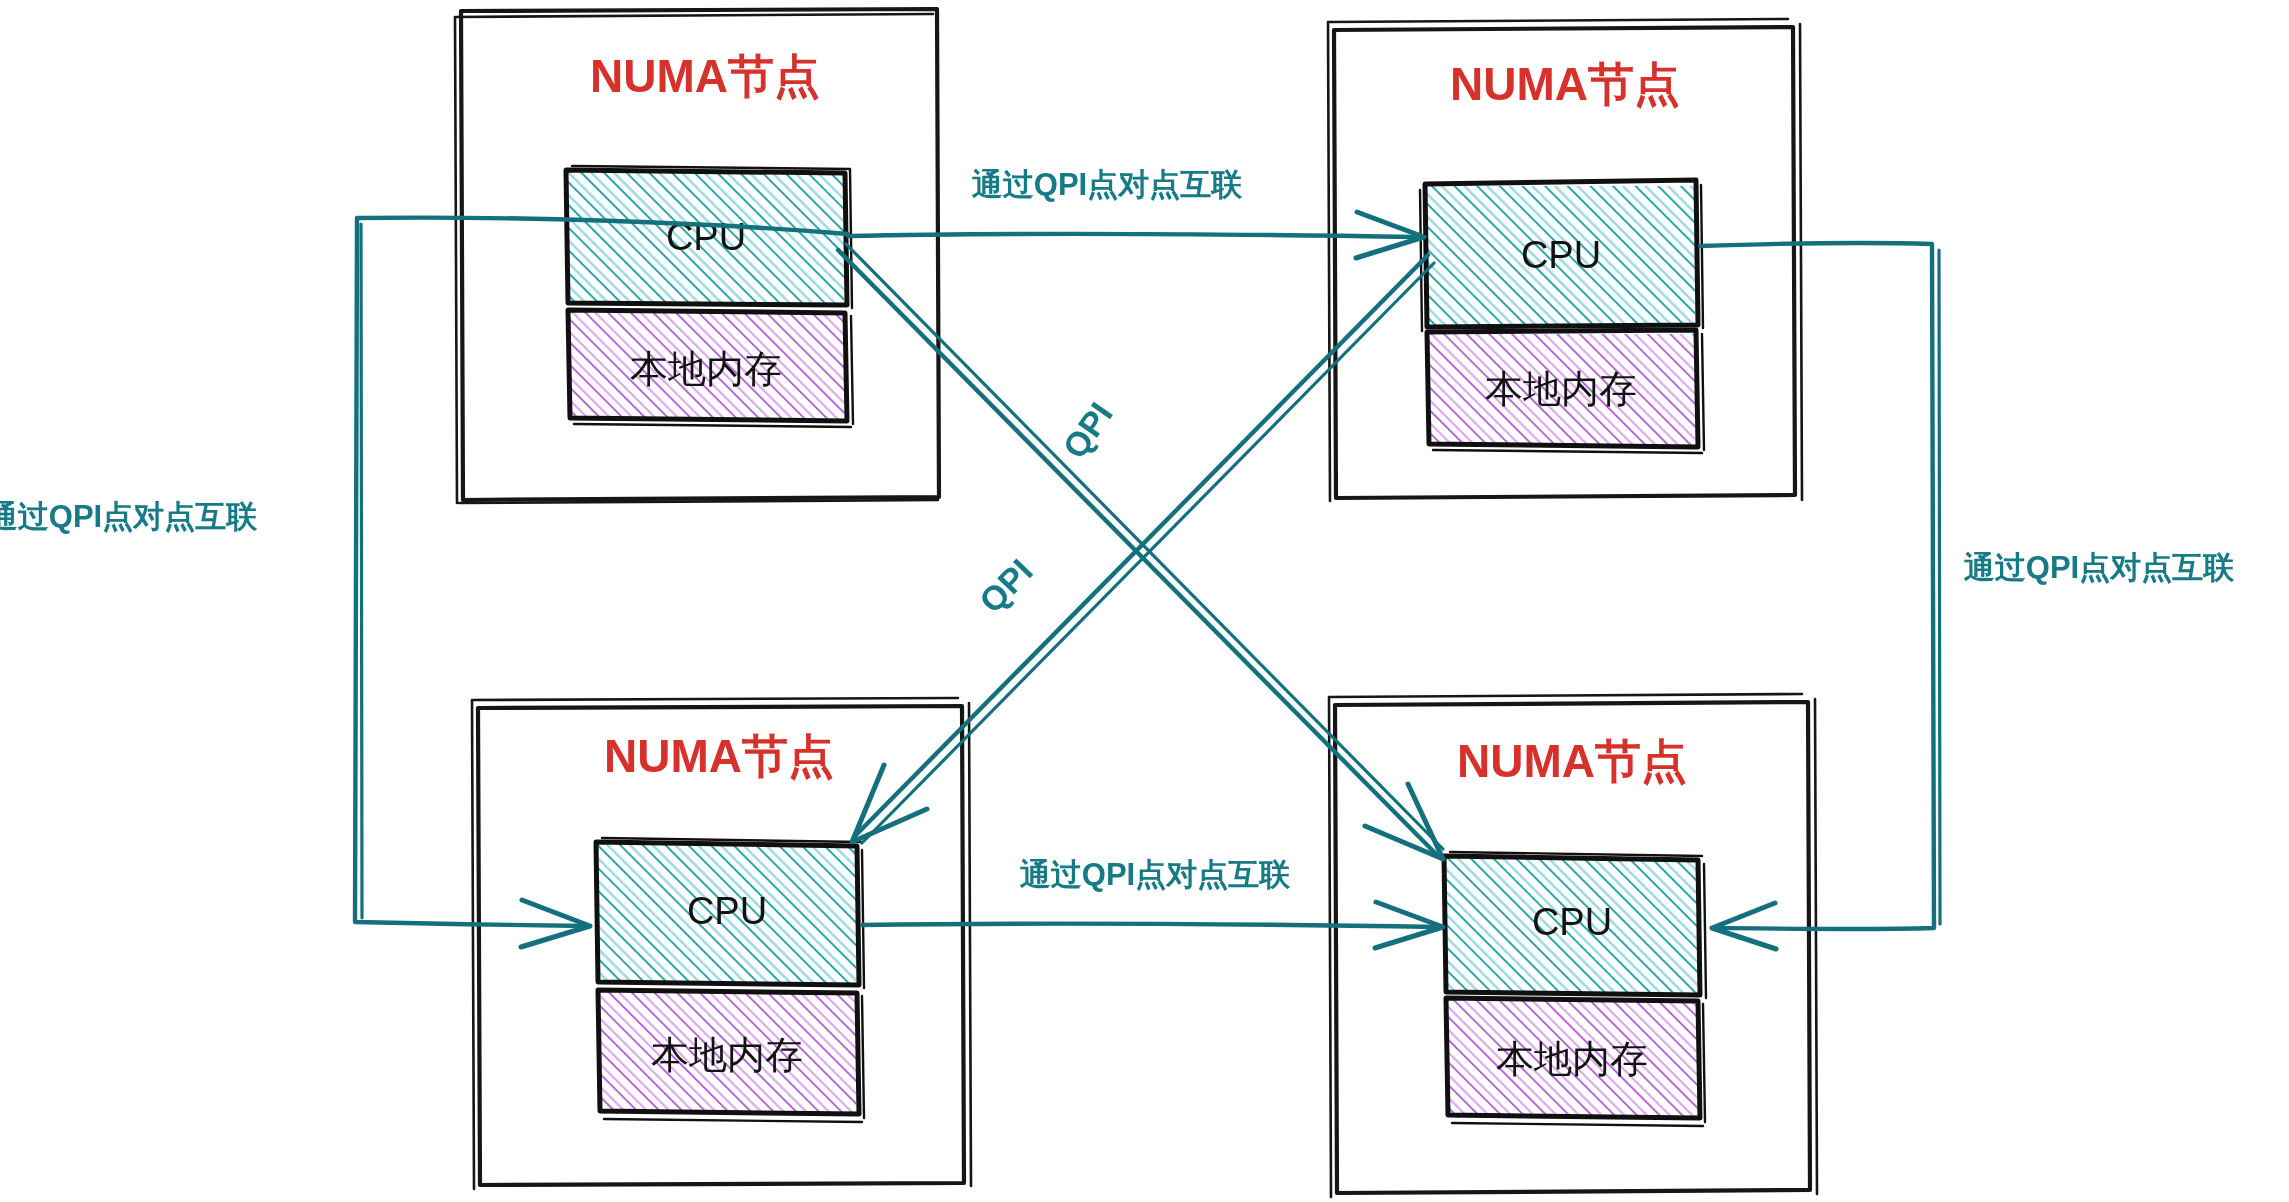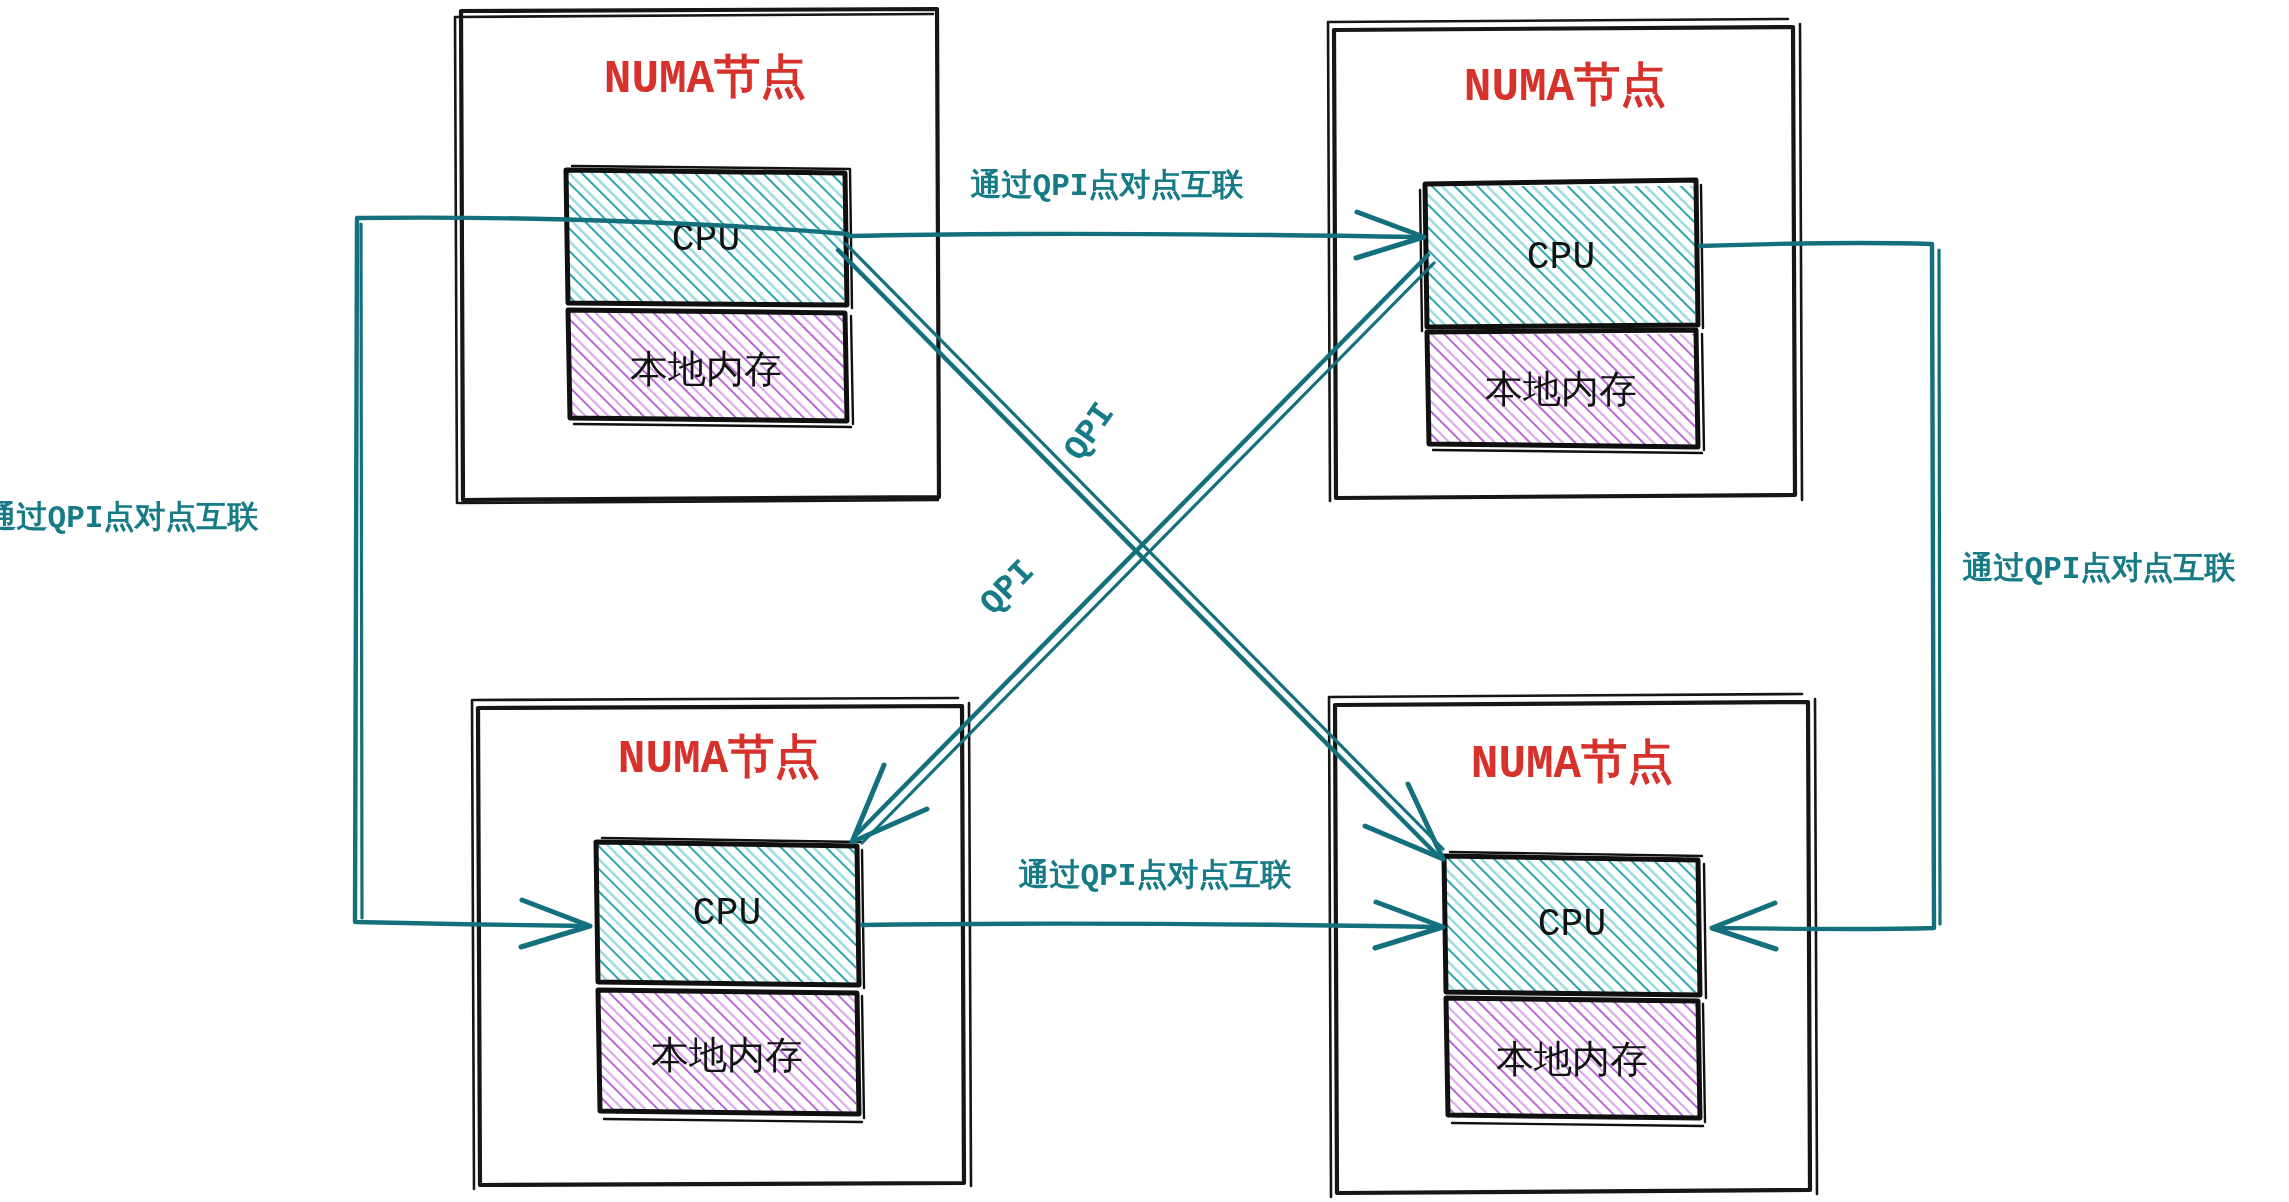--- a/index.html
+++ b/index.html
@@ -9,21 +9,20 @@
   }
   body {
     font-family: "Liberation Sans", "DejaVu Sans", sans-serif;
   }
   #canvas {
     position: relative;
     width: 2289px;
     height: 1202px;
     background: #ffffff;
     overflow: hidden;
-    font-family: Liberation Mono, monospace;
   }
   #diagram-svg {
     position: absolute;
     top: 0;
     left: 0;
     width: 2289px;
     height: 1202px;
   }
   .node-title {
     font-size: 46px;

